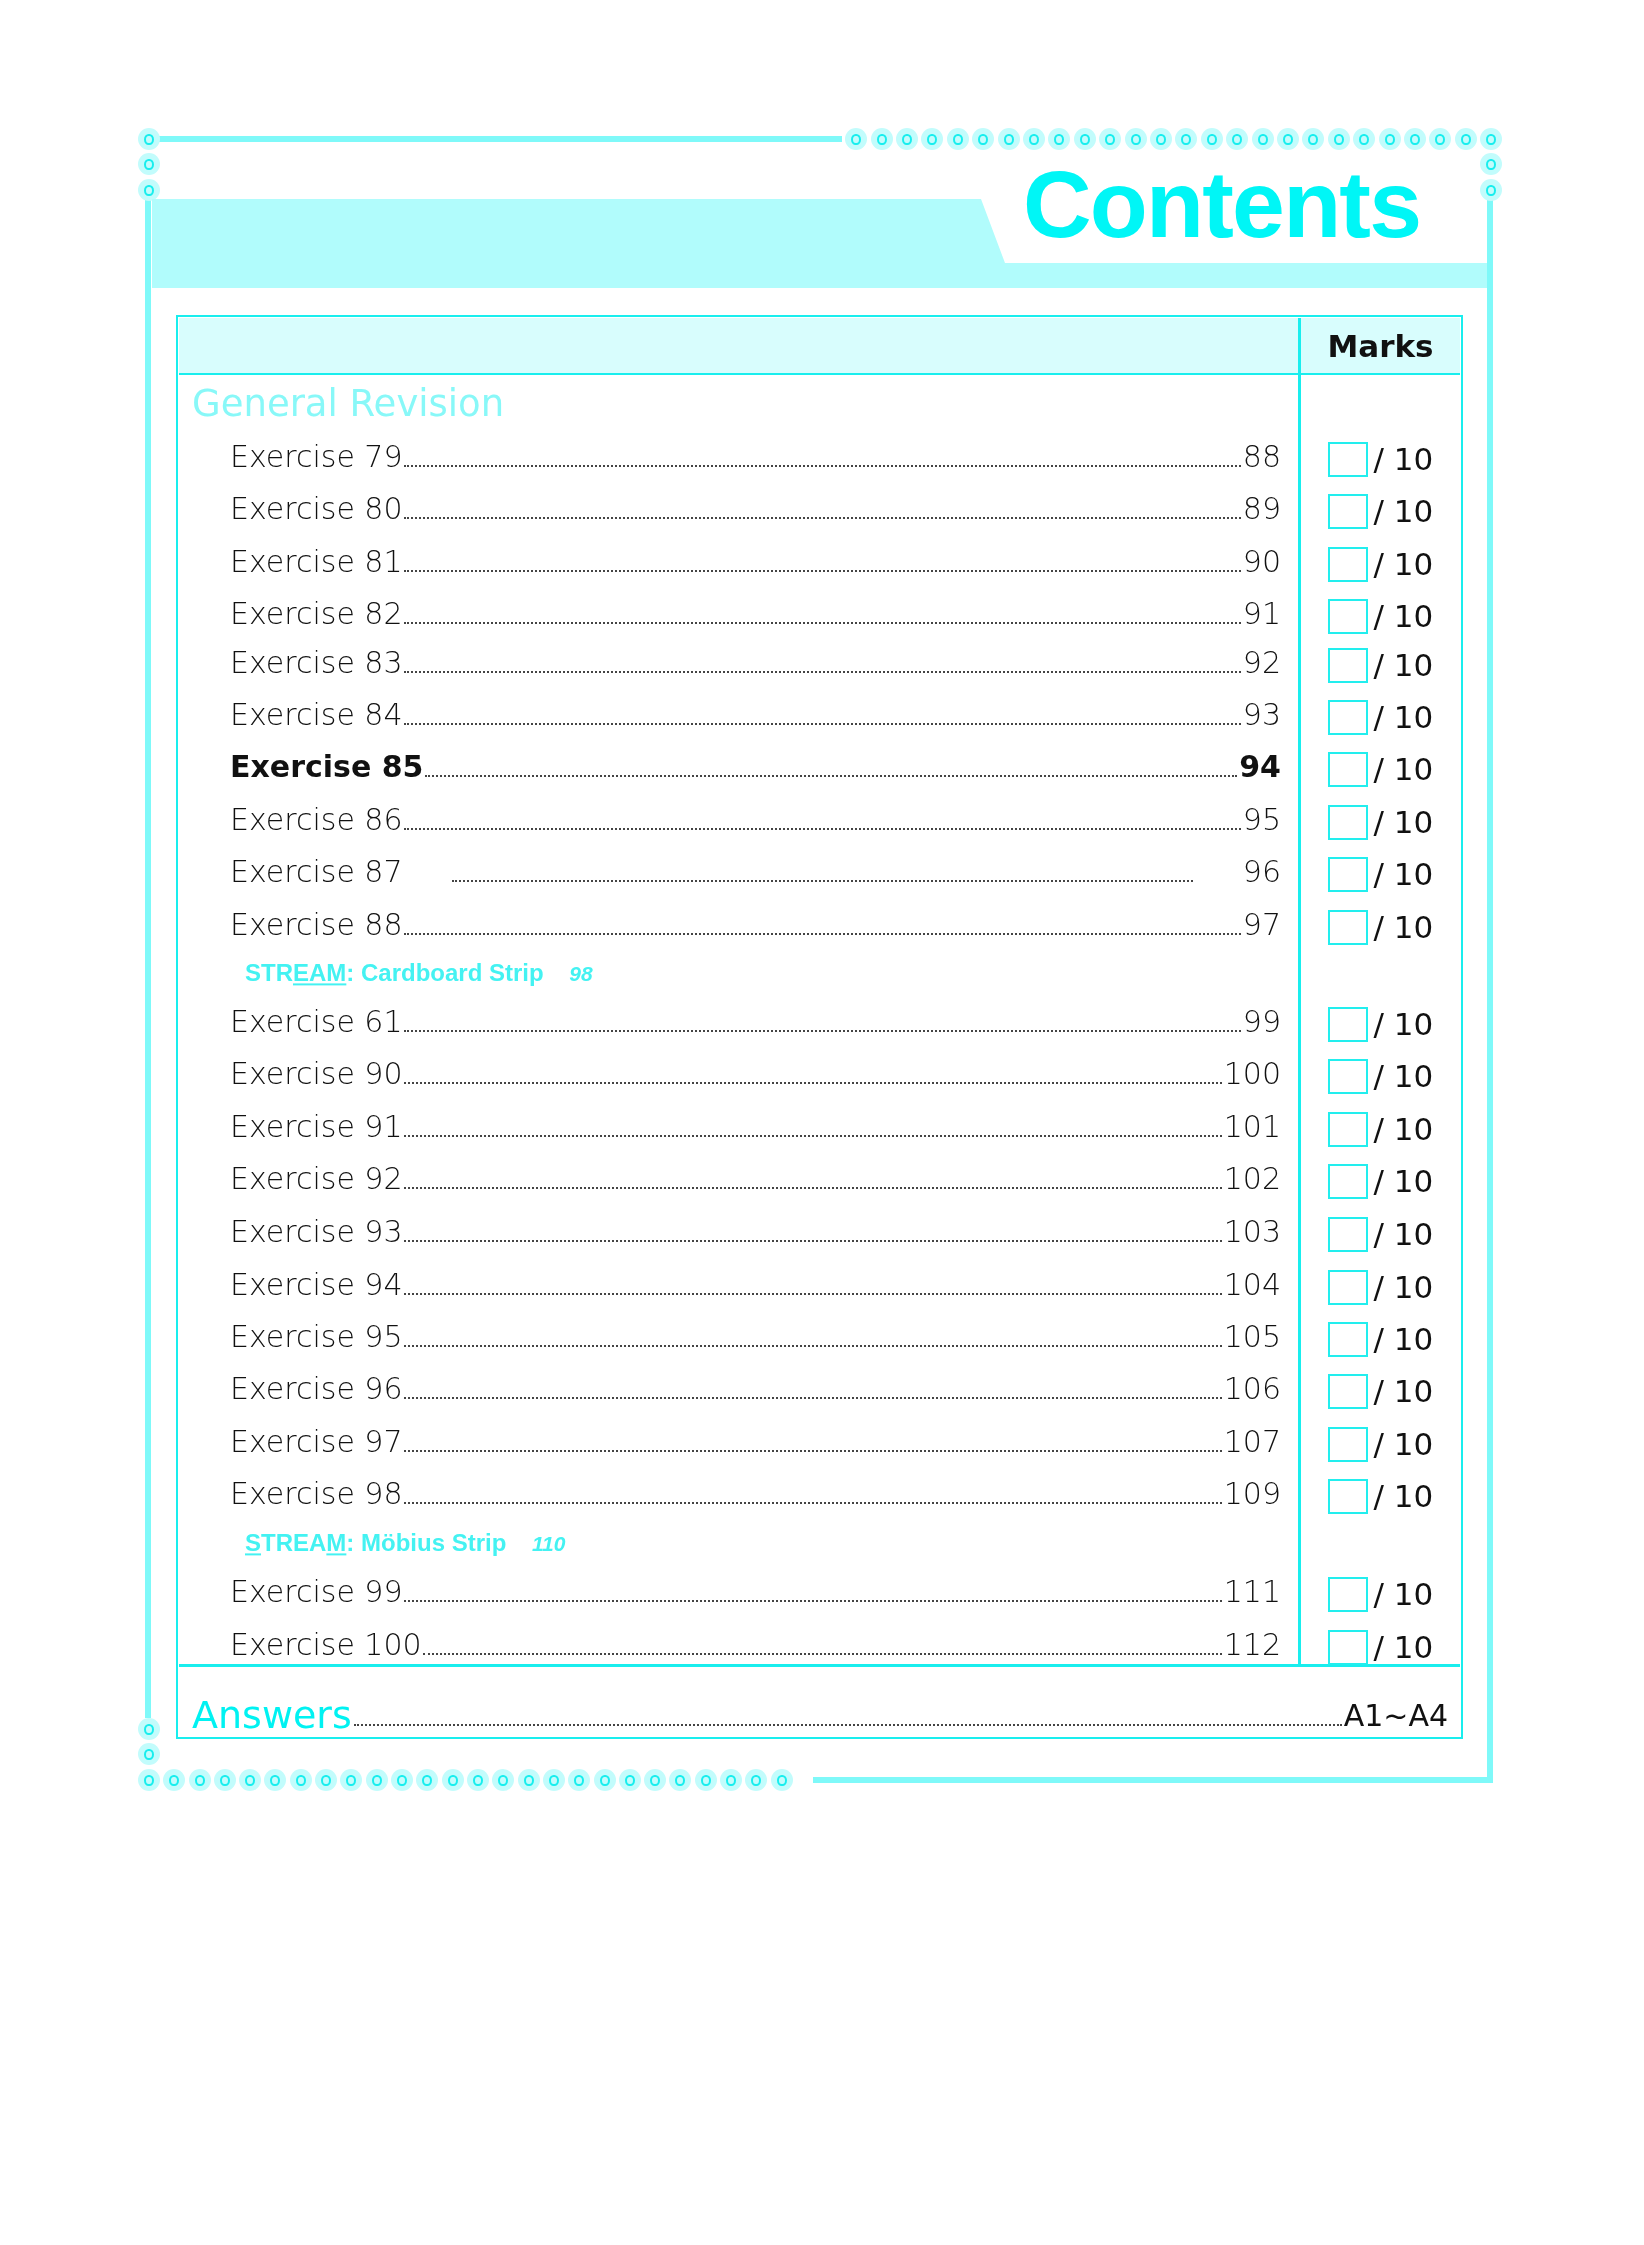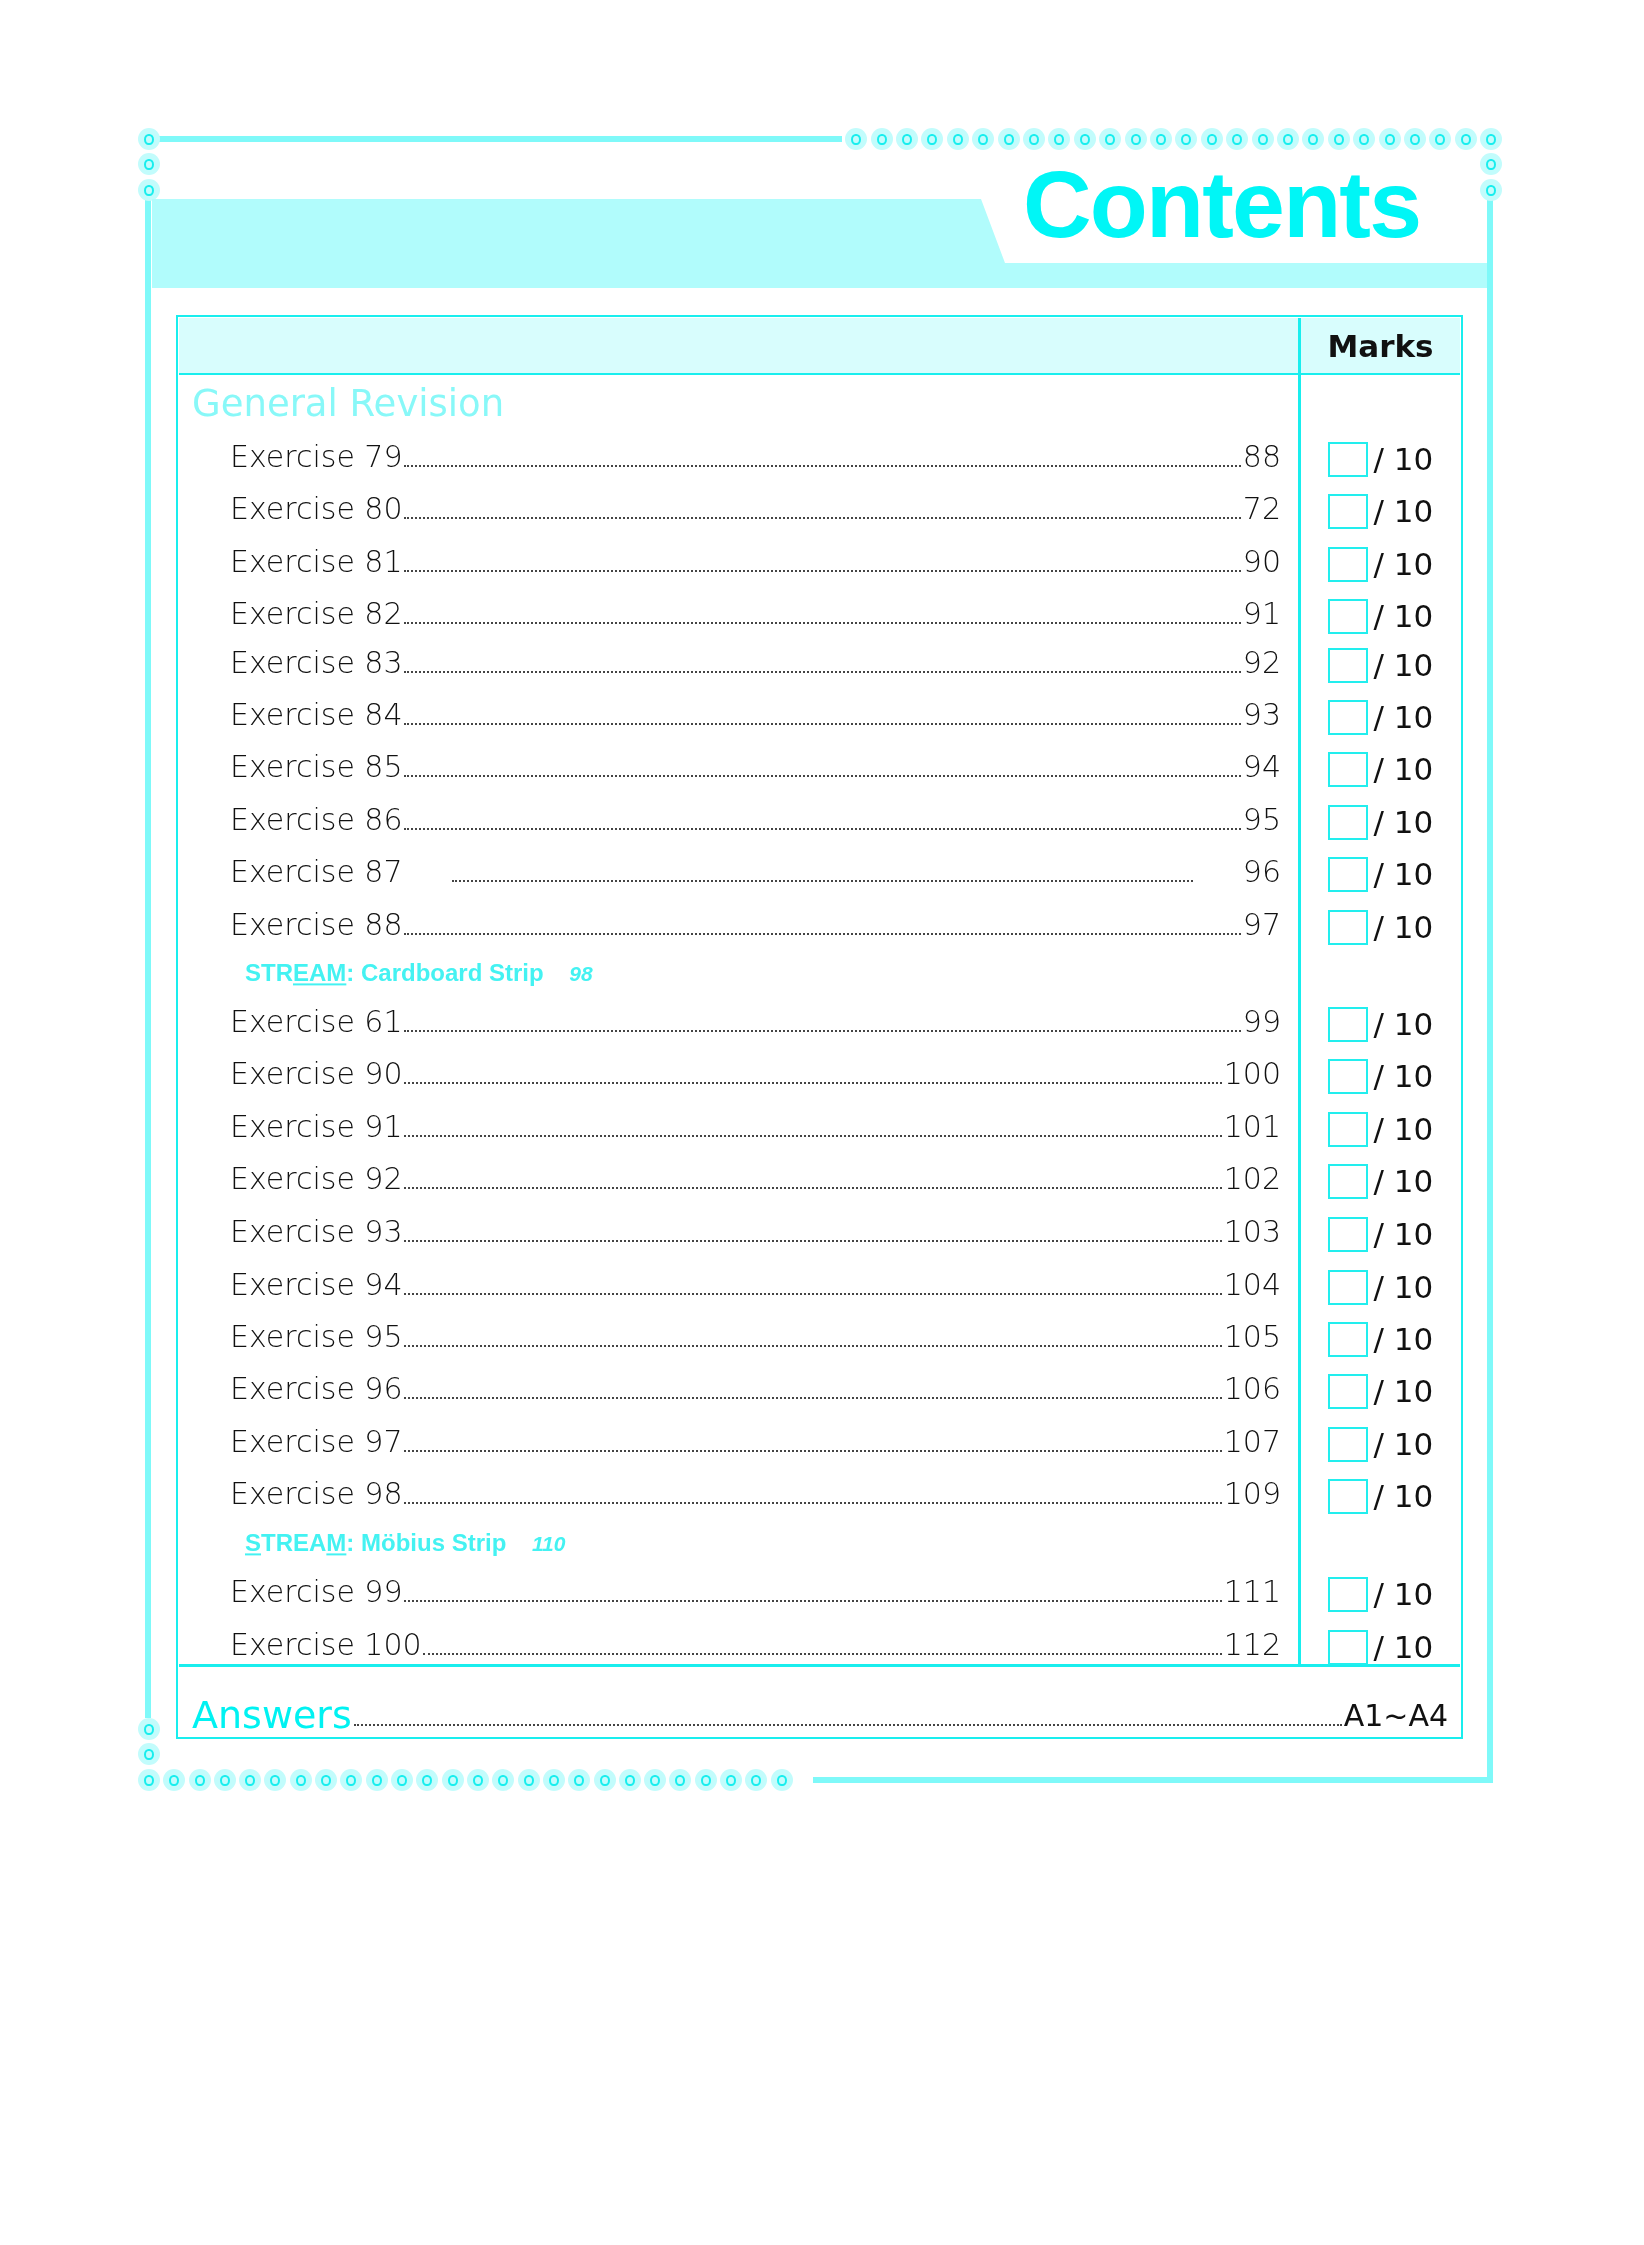--- a/index.html
+++ b/index.html
@@ -130,21 +130,21 @@
       <span class="dots"></span>
       <span class="pg">88</span>
     </div>
     <div class="mark" style="top: 459px;">
       <span class="box"></span>
       <span class="out">/ 10</span>
     </div>
     <div class="row" style="top: 511px;">
       <span class="lbl">Exercise 80</span>
       <span class="dots"></span>
-      <span class="pg">72</span>
+      <span class="pg">89</span>
     </div>
     <div class="mark" style="top: 511px;">
       <span class="box"></span>
       <span class="out">/ 10</span>
     </div>
     <div class="row" style="top: 564px;">
       <span class="lbl">Exercise 81</span>
       <span class="dots"></span>
       <span class="pg">90</span>
     </div>
@@ -172,21 +172,21 @@
     </div>
     <div class="row" style="top: 717px;">
       <span class="lbl">Exercise 84</span>
       <span class="dots"></span>
       <span class="pg">93</span>
     </div>
     <div class="mark" style="top: 717px;">
       <span class="box"></span>
       <span class="out">/ 10</span>
     </div>
-    <div class="row" style="top: 769px;">
+    <div class="row" style="top: 769px; font-weight: bold;">
       <span class="lbl">Exercise 85</span>
       <span class="dots"></span>
       <span class="pg">94</span>
     </div>
     <div class="mark" style="top: 769px;">
       <span class="box"></span>
       <span class="out">/ 10</span>
     </div>
     <div class="row" style="top: 822px;">
       <span class="lbl">Exercise 86</span>

